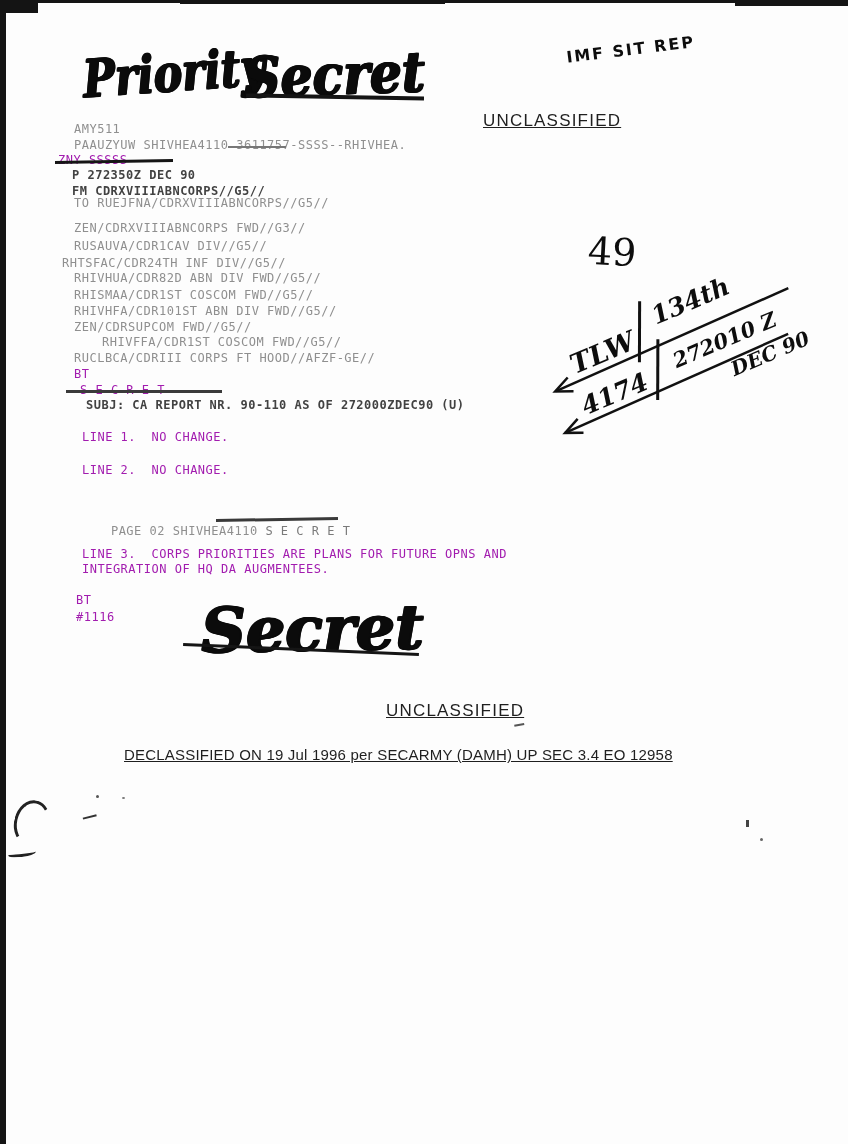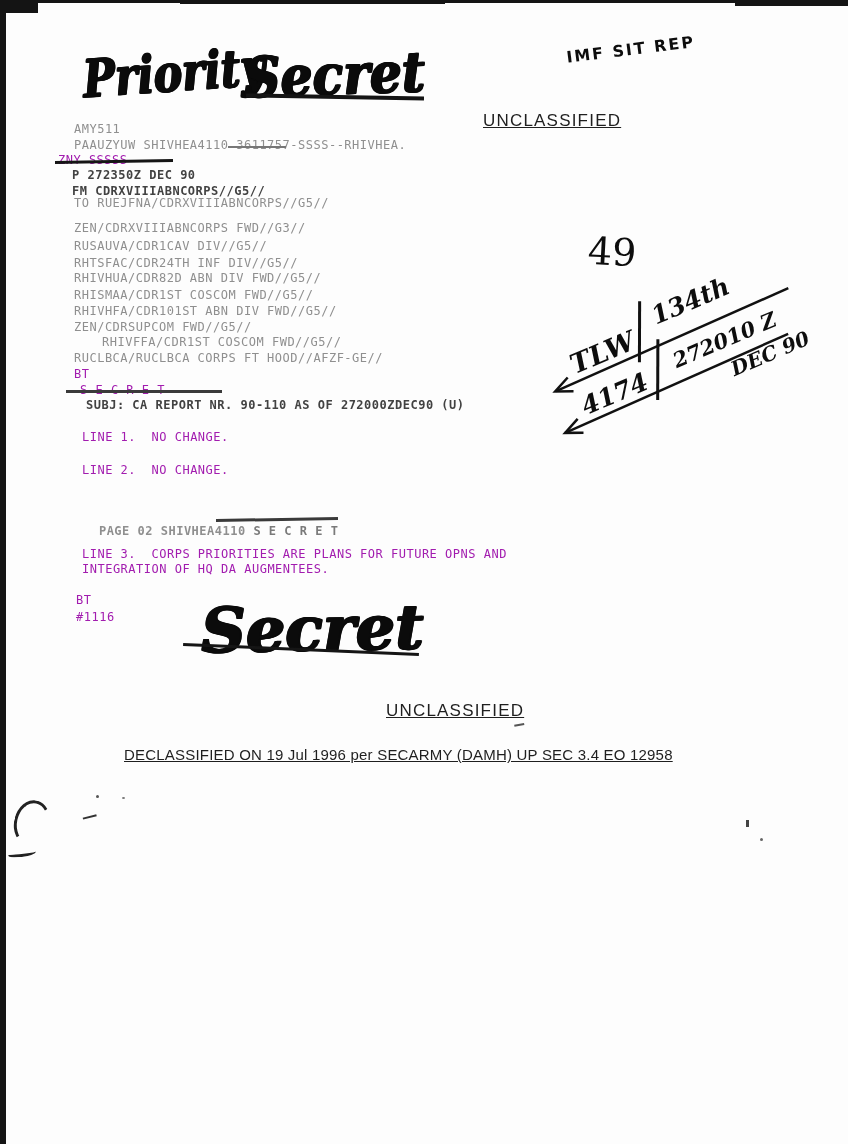--- a/index.html
+++ b/index.html
@@ -61,37 +61,37 @@
   <div class="mline faint" style="left:74px;top:123px;">AMY511</div>
   <div class="mline faint" style="left:74px;top:139px;">PAAUZYUW SHIVHEA4110 3611757-SSSS--RHIVHEA.</div>
   <div class="mline mid" style="left:58px;top:154px;">ZNY SSSSS</div>
   <div class="strike" style="left:55px;top:160px;width:118px;height:3px;transform:rotate(-1deg);"></div>
   <div class="strike" style="left:228px;top:146px;width:58px;height:2px;background:#777;"></div>
   <div class="mline dark" style="left:72px;top:169px;">P 272350Z DEC 90</div>
   <div class="mline dark" style="left:72px;top:185px;">FM CDRXVIIIABNCORPS//G5//</div>
   <div class="mline faint" style="left:74px;top:197px;">TO RUEJFNA/CDRXVIIIABNCORPS//G5//</div>
   <div class="mline faint" style="left:74px;top:222px;">ZEN/CDRXVIIIABNCORPS FWD//G3//</div>
   <div class="mline faint" style="left:74px;top:240px;">RUSAUVA/CDR1CAV DIV//G5//</div>
-  <div class="mline faint" style="left:74px;top:257px;">RHTSFAC/CDR24TH INF DIV//G5//</div>
+  <div class="mline faint" style="left:62px;top:257px;">RHTSFAC/CDR24TH INF DIV//G5//</div>
   <div class="mline faint" style="left:74px;top:272px;">RHIVHUA/CDR82D ABN DIV FWD//G5//</div>
   <div class="mline faint" style="left:74px;top:289px;">RHISMAA/CDR1ST COSCOM FWD//G5//</div>
   <div class="mline faint" style="left:74px;top:305px;">RHIVHFA/CDR101ST ABN DIV FWD//G5//</div>
   <div class="mline faint" style="left:74px;top:321px;">ZEN/CDRSUPCOM FWD//G5//</div>
   <div class="mline faint" style="left:74px;top:336px;padding-left:28px;">RHIVFFA/CDR1ST COSCOM FWD//G5//</div>
-  <div class="mline faint" style="left:74px;top:352px;">RUCLBCA/RUCLBCA CORPS FT HOOD//AFZF-GE//</div>
+  <div class="mline faint" style="left:74px;top:352px;">RUCLBCA/CDRIII CORPS FT HOOD//AFZF-GE//</div>
   <div class="mline mid" style="left:74px;top:368px;">BT</div>
 
   <div class="mline mid" style="left:80px;top:384px;">S E C R E T</div>
   <div class="strike" style="left:66px;top:390px;width:156px;height:3px;background:#3a3a3a;"></div>
 
   <div class="mline dark" style="left:86px;top:399px;">SUBJ: CA REPORT NR. 90-110 AS OF 272000ZDEC90 (U)</div>
   <div class="mline mid" style="left:82px;top:431px;">LINE 1.  NO CHANGE.</div>
   <div class="mline mid" style="left:82px;top:464px;">LINE 2.  NO CHANGE.</div>
 
-  <div class="mline faint" style="left:68px;top:512px;font-weight:bold;">
+  <div class="mline faint" style="left:80px;top:512px;">
     <span>PAGE 02 SHIVHEA4110 </span><span style="color:#7a7a7a;">S E C R E T</span>
   </div>
   <div class="strike" style="left:216px;top:518px;width:122px;height:3px;background:#3a3a3a;transform:rotate(-1deg);"></div>
 
   <div class="mline mid" style="left:82px;top:548px;">LINE 3.  CORPS PRIORITIES ARE PLANS FOR FUTURE OPNS AND</div>
   <div class="mline mid" style="left:82px;top:563px;">INTEGRATION OF HQ DA AUGMENTEES.</div>
   <div class="mline mid" style="left:76px;top:594px;">BT</div>
   <div class="mline mid" style="left:76px;top:611px;">#1116</div>
 
   <div class="handprint" style="left:588px;top:230px;font-size:38px;font-family:'DejaVu Serif',serif;transform:rotate(3deg);">49</div>

